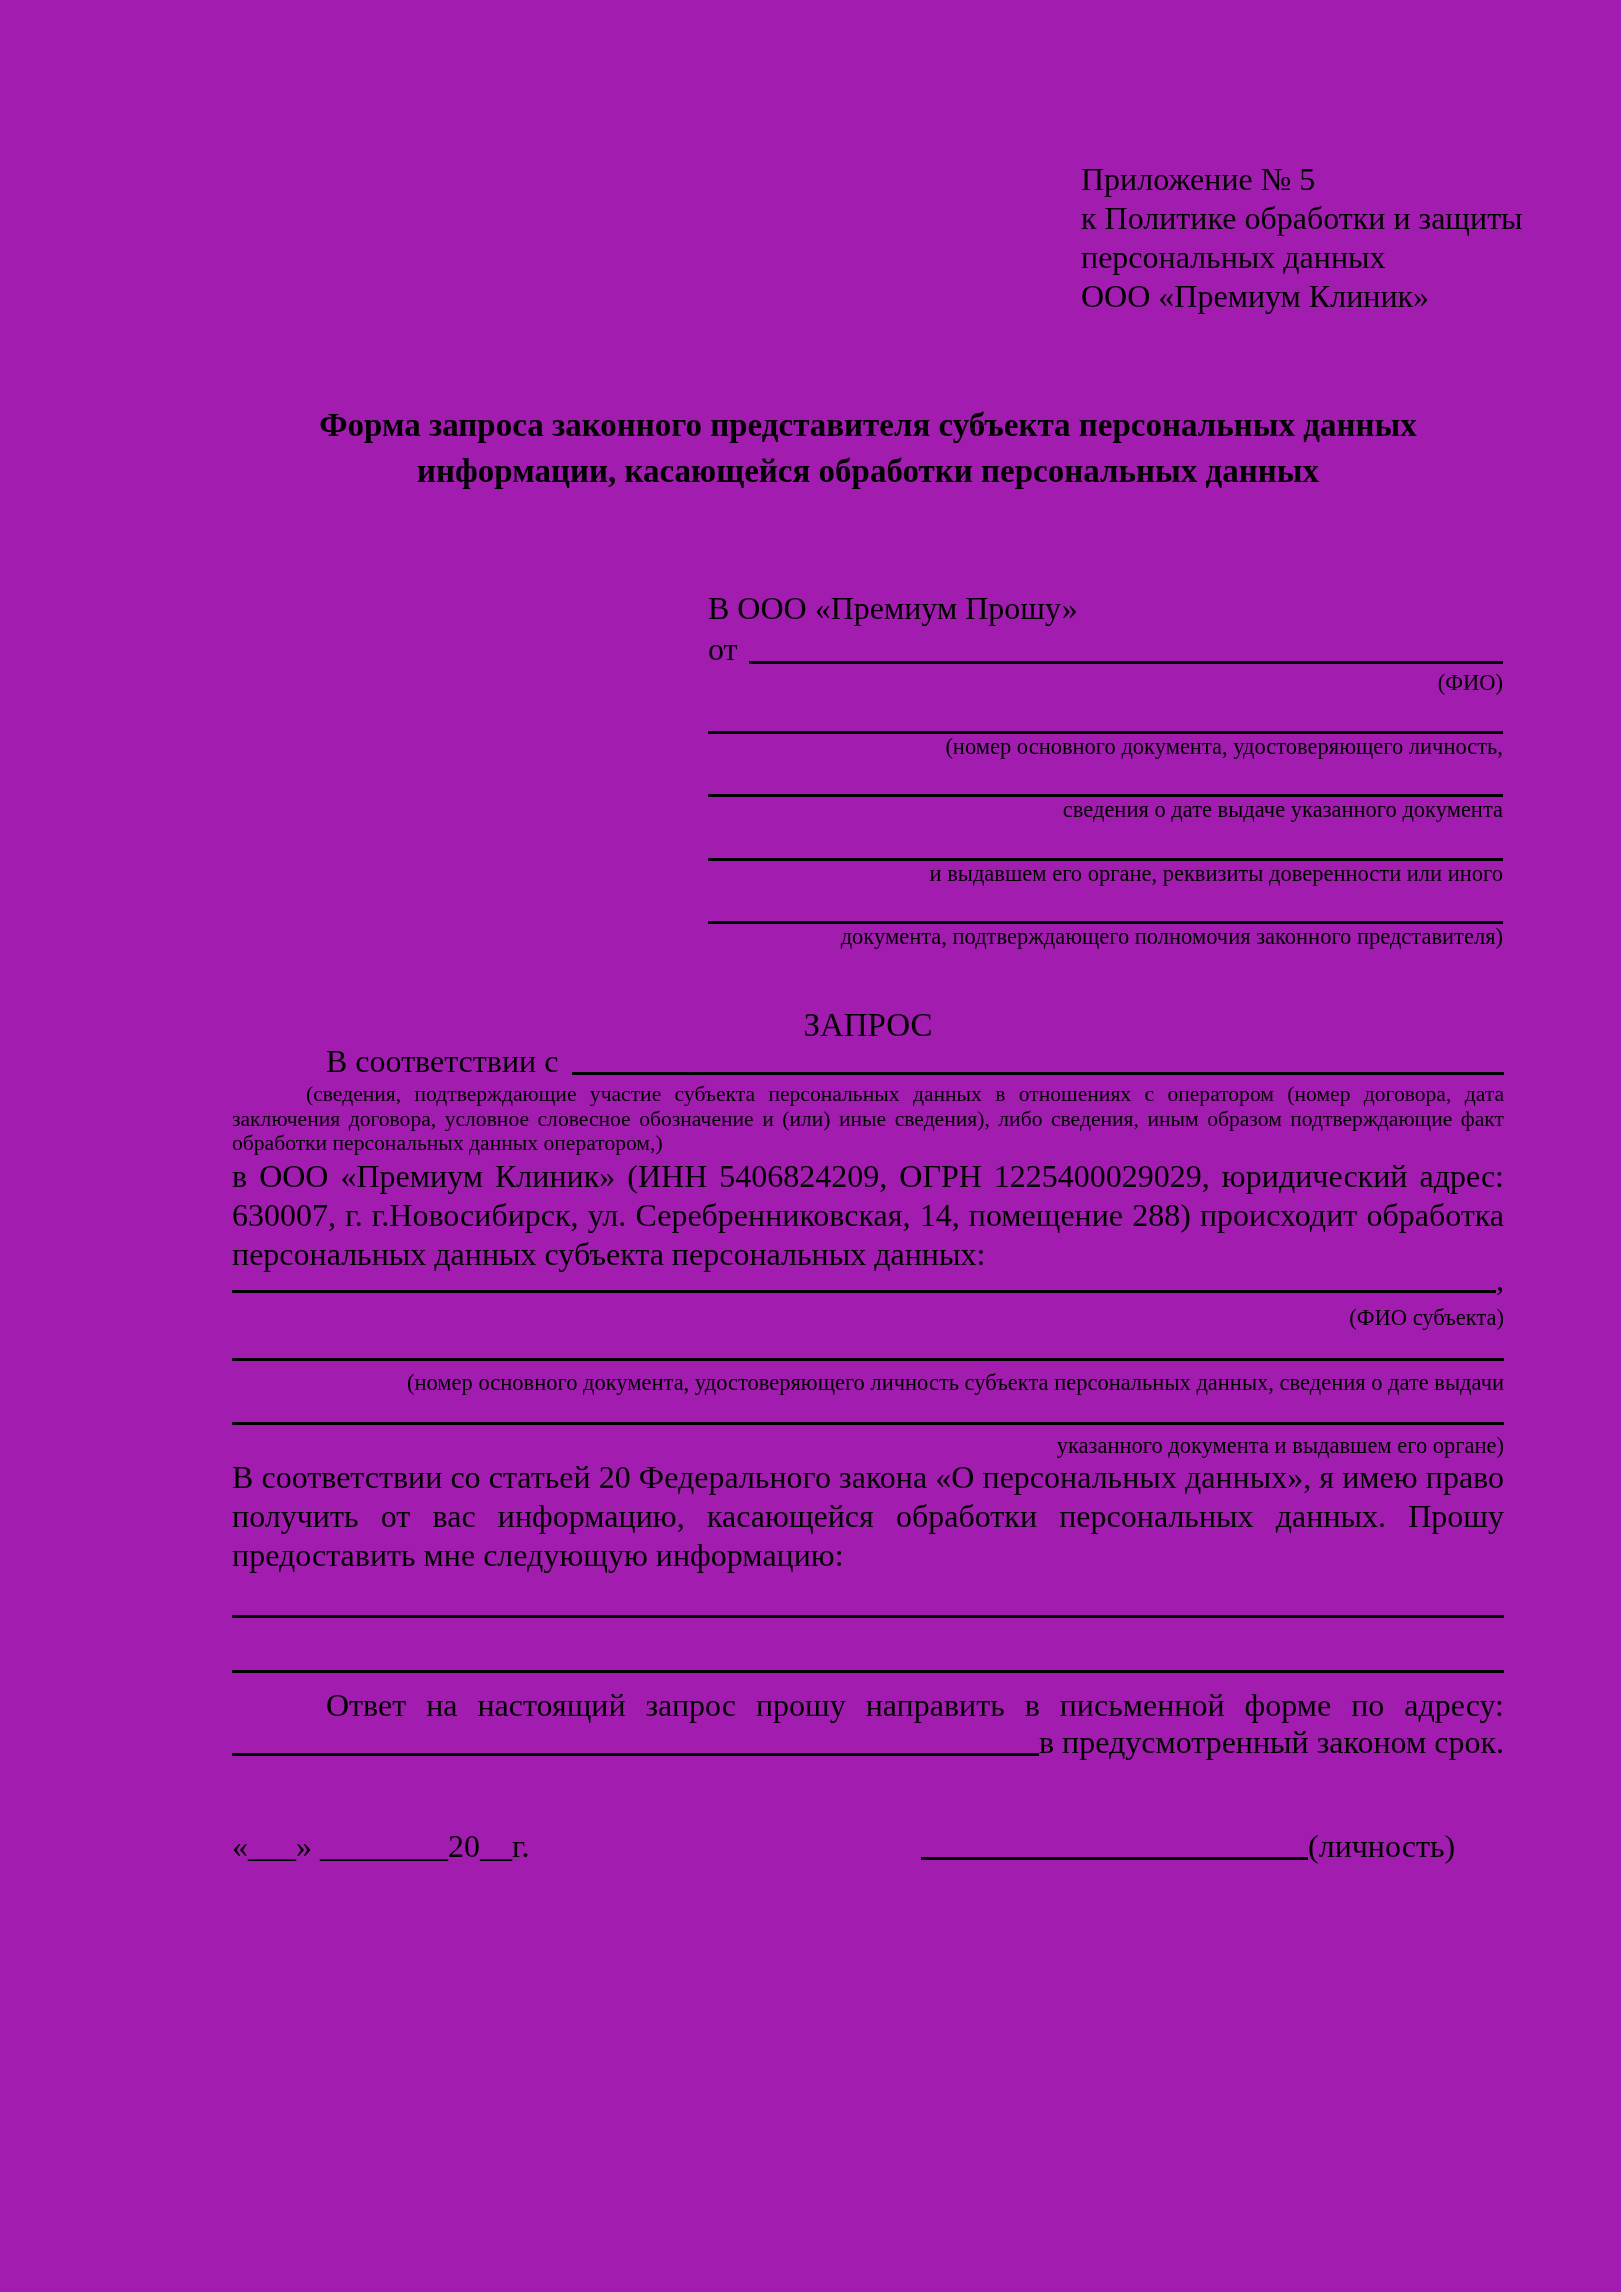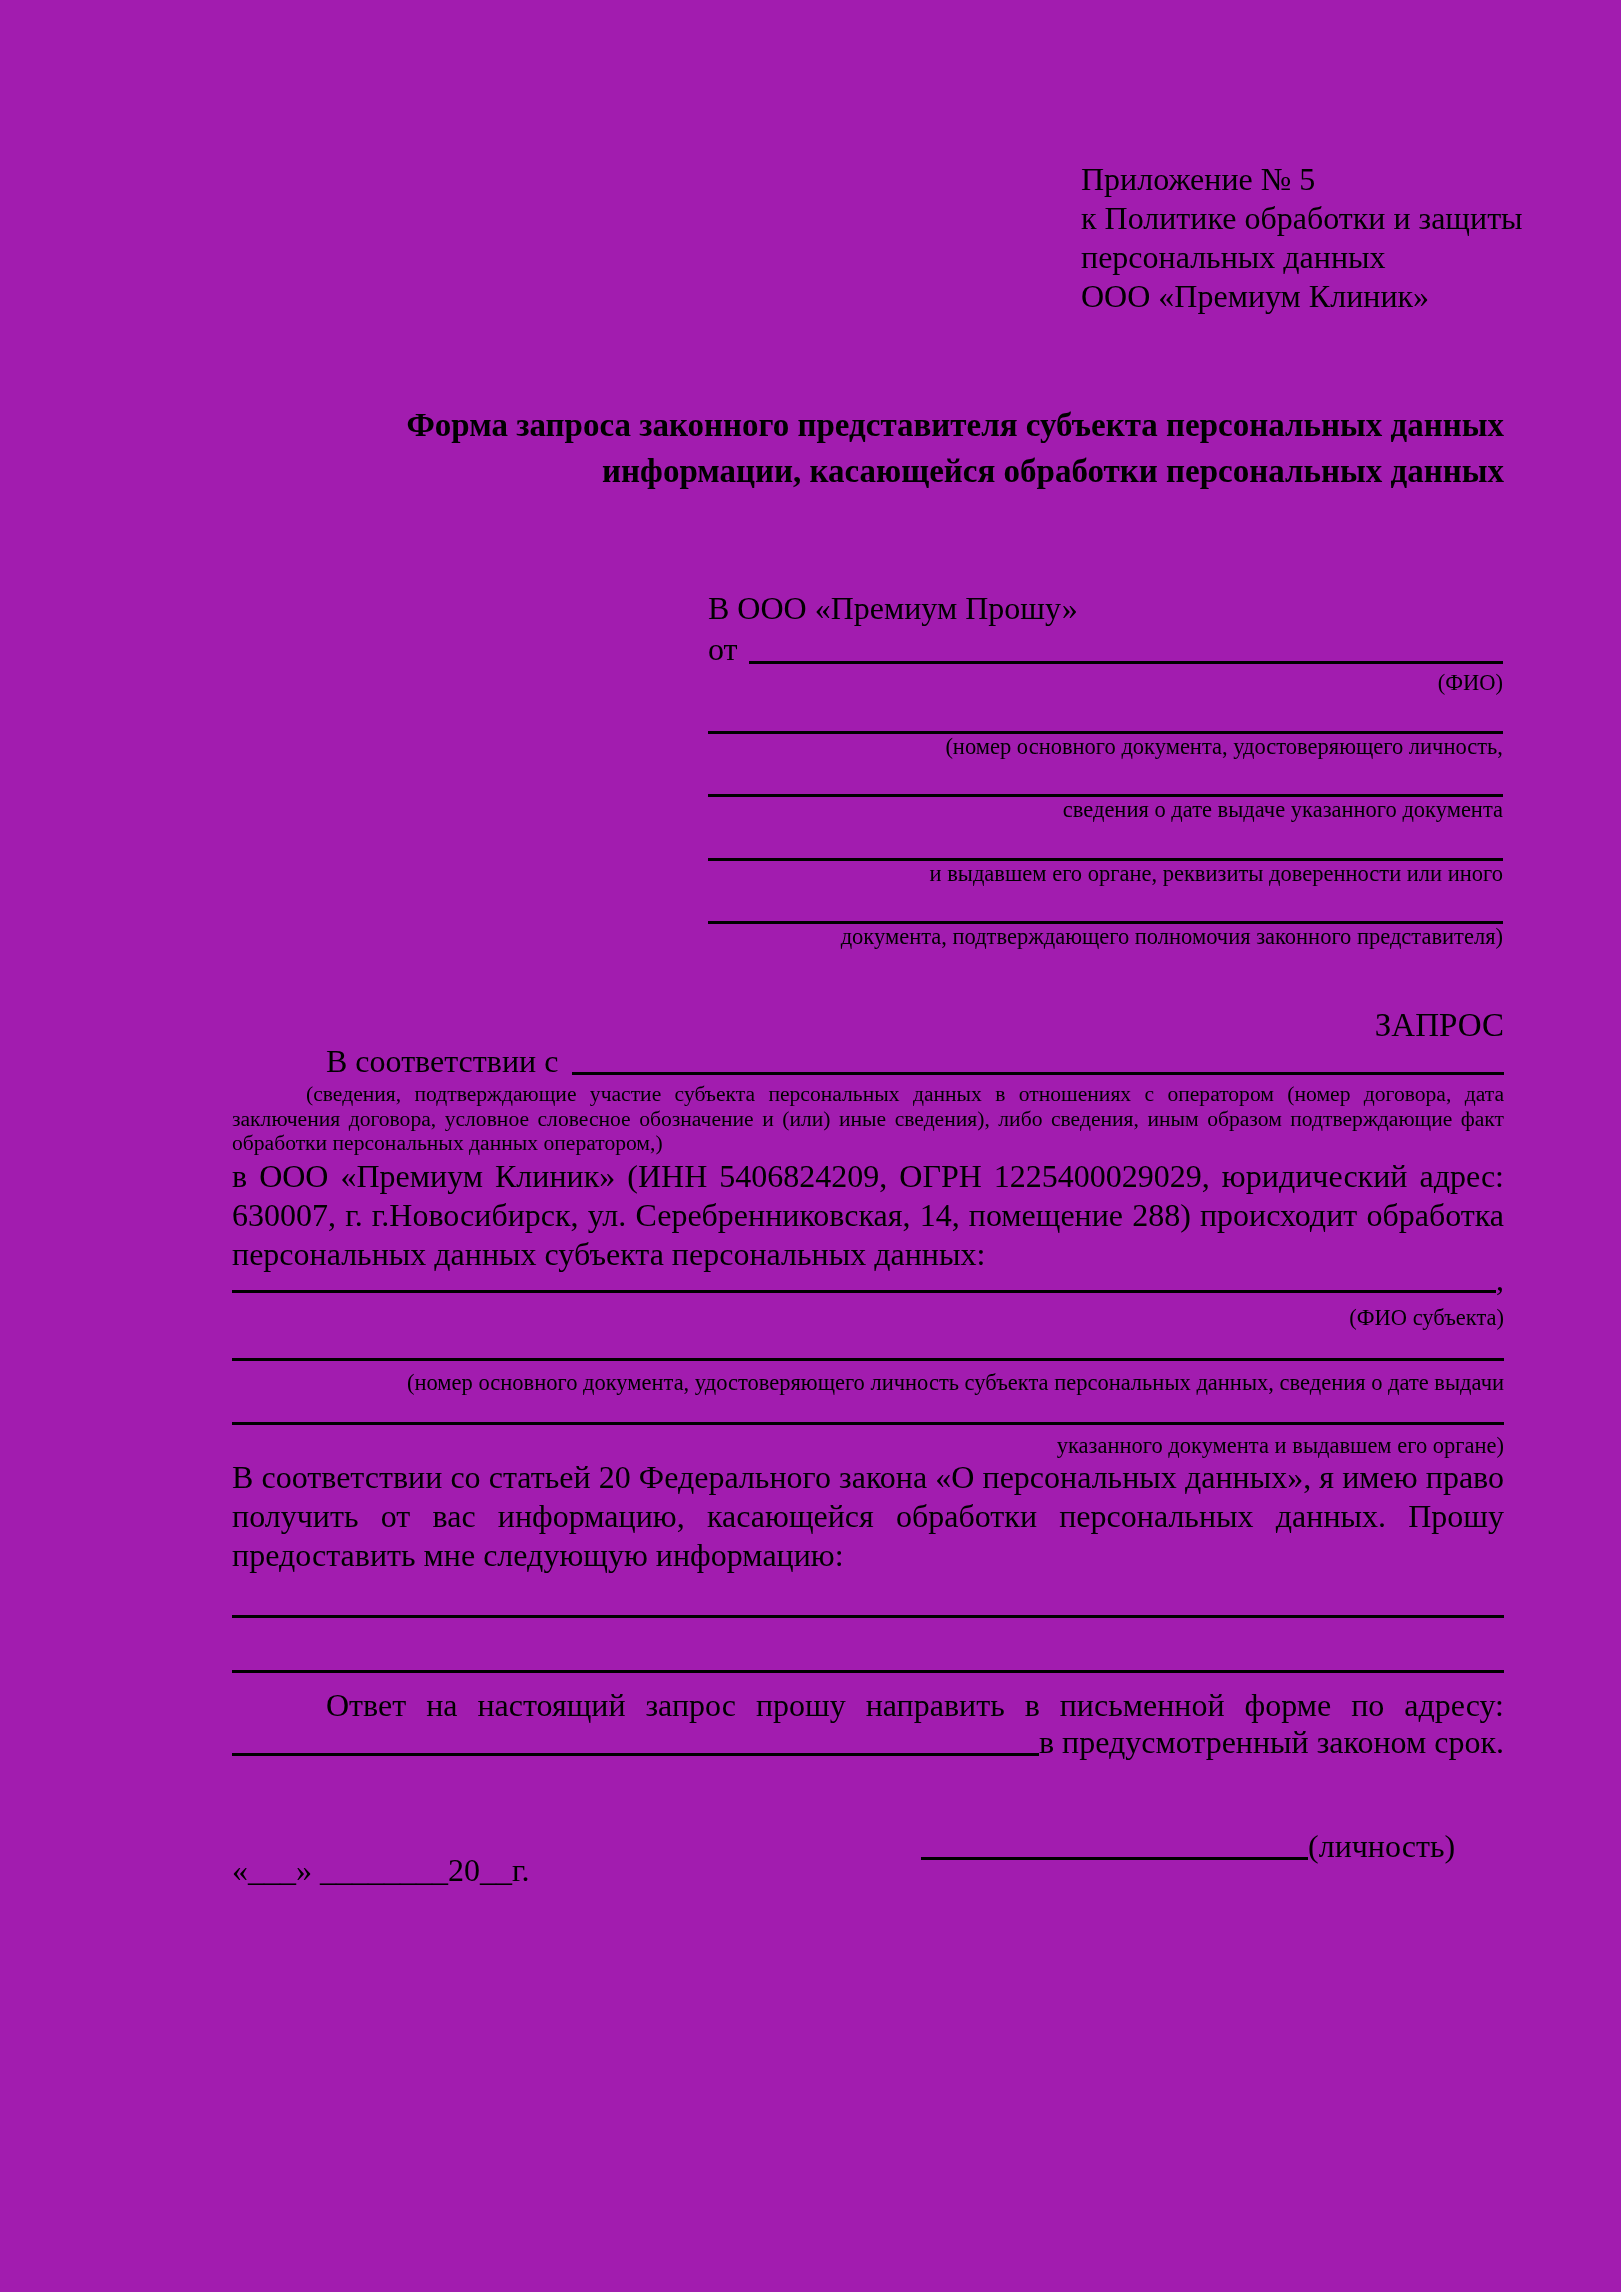--- a/index.html
+++ b/index.html
@@ -7,21 +7,21 @@
     position:relative;
     width:1621px;height:2293px;
     background:#a21caf;color:#000000;
     font-family:"Liberation Serif", serif;
     font-size:32px;line-height:39px;
     overflow:hidden;
   }
   .abs{position:absolute;}
   .content-w{left:232px;width:1272px;}
   .just{text-align:justify;}
-  .center{text-align:right;}
+  .center{text-align:center;}
   .bold{font-weight:bold;}
   .title{font-size:33px;line-height:46px;}
   .small{font-size:21.6px;line-height:24.5px;}
   .cap{font-size:22.5px;line-height:25.5px;text-align:right;}
   .flexrow{display:flex;align-items:flex-end;}
   .fill{flex:1 1 auto;border-bottom:3.9px solid #000;margin-bottom:5.9px;height:0;}
   .hline{height:0;border-bottom:3.9px solid #000;}
   .nowrap{white-space:nowrap;}
   .adr{line-height:41px;}
   .a-line{height:0;border-bottom:3.9px solid #000;margin-top:35px;}
@@ -93,20 +93,20 @@
 
   <div class="abs content-w hline" style="top:1615px;"></div>
   <div class="abs content-w hline" style="top:1670px;"></div>
 
   <div class="abs content-w justlast indent96" style="top:1686px;height:39px;overflow:hidden;">Ответ на настоящий запрос прошу направить в письменной форме по адресу:</div>
   <div class="abs content-w flexrow" style="top:1723px;height:39px;">
     <div class="fill"></div>
     <span class="nowrap">в предусмотренный законом срок.</span>
   </div>
 
-  <div class="abs" style="left:232px;top:1827px;margin-top:24px;">«___» ________20__г.</div>
+  <div class="abs" style="left:232px;top:1827px;">«___» ________20__г.</div>
   <div class="abs flexrow" style="left:921px;top:1827px;width:518px;height:39px;">
     <div class="fill" style="min-width:387px;"></div>
     <span class="nowrap">(личность)</span>
   </div>
 
 </div>
 
 
 </body></html>

